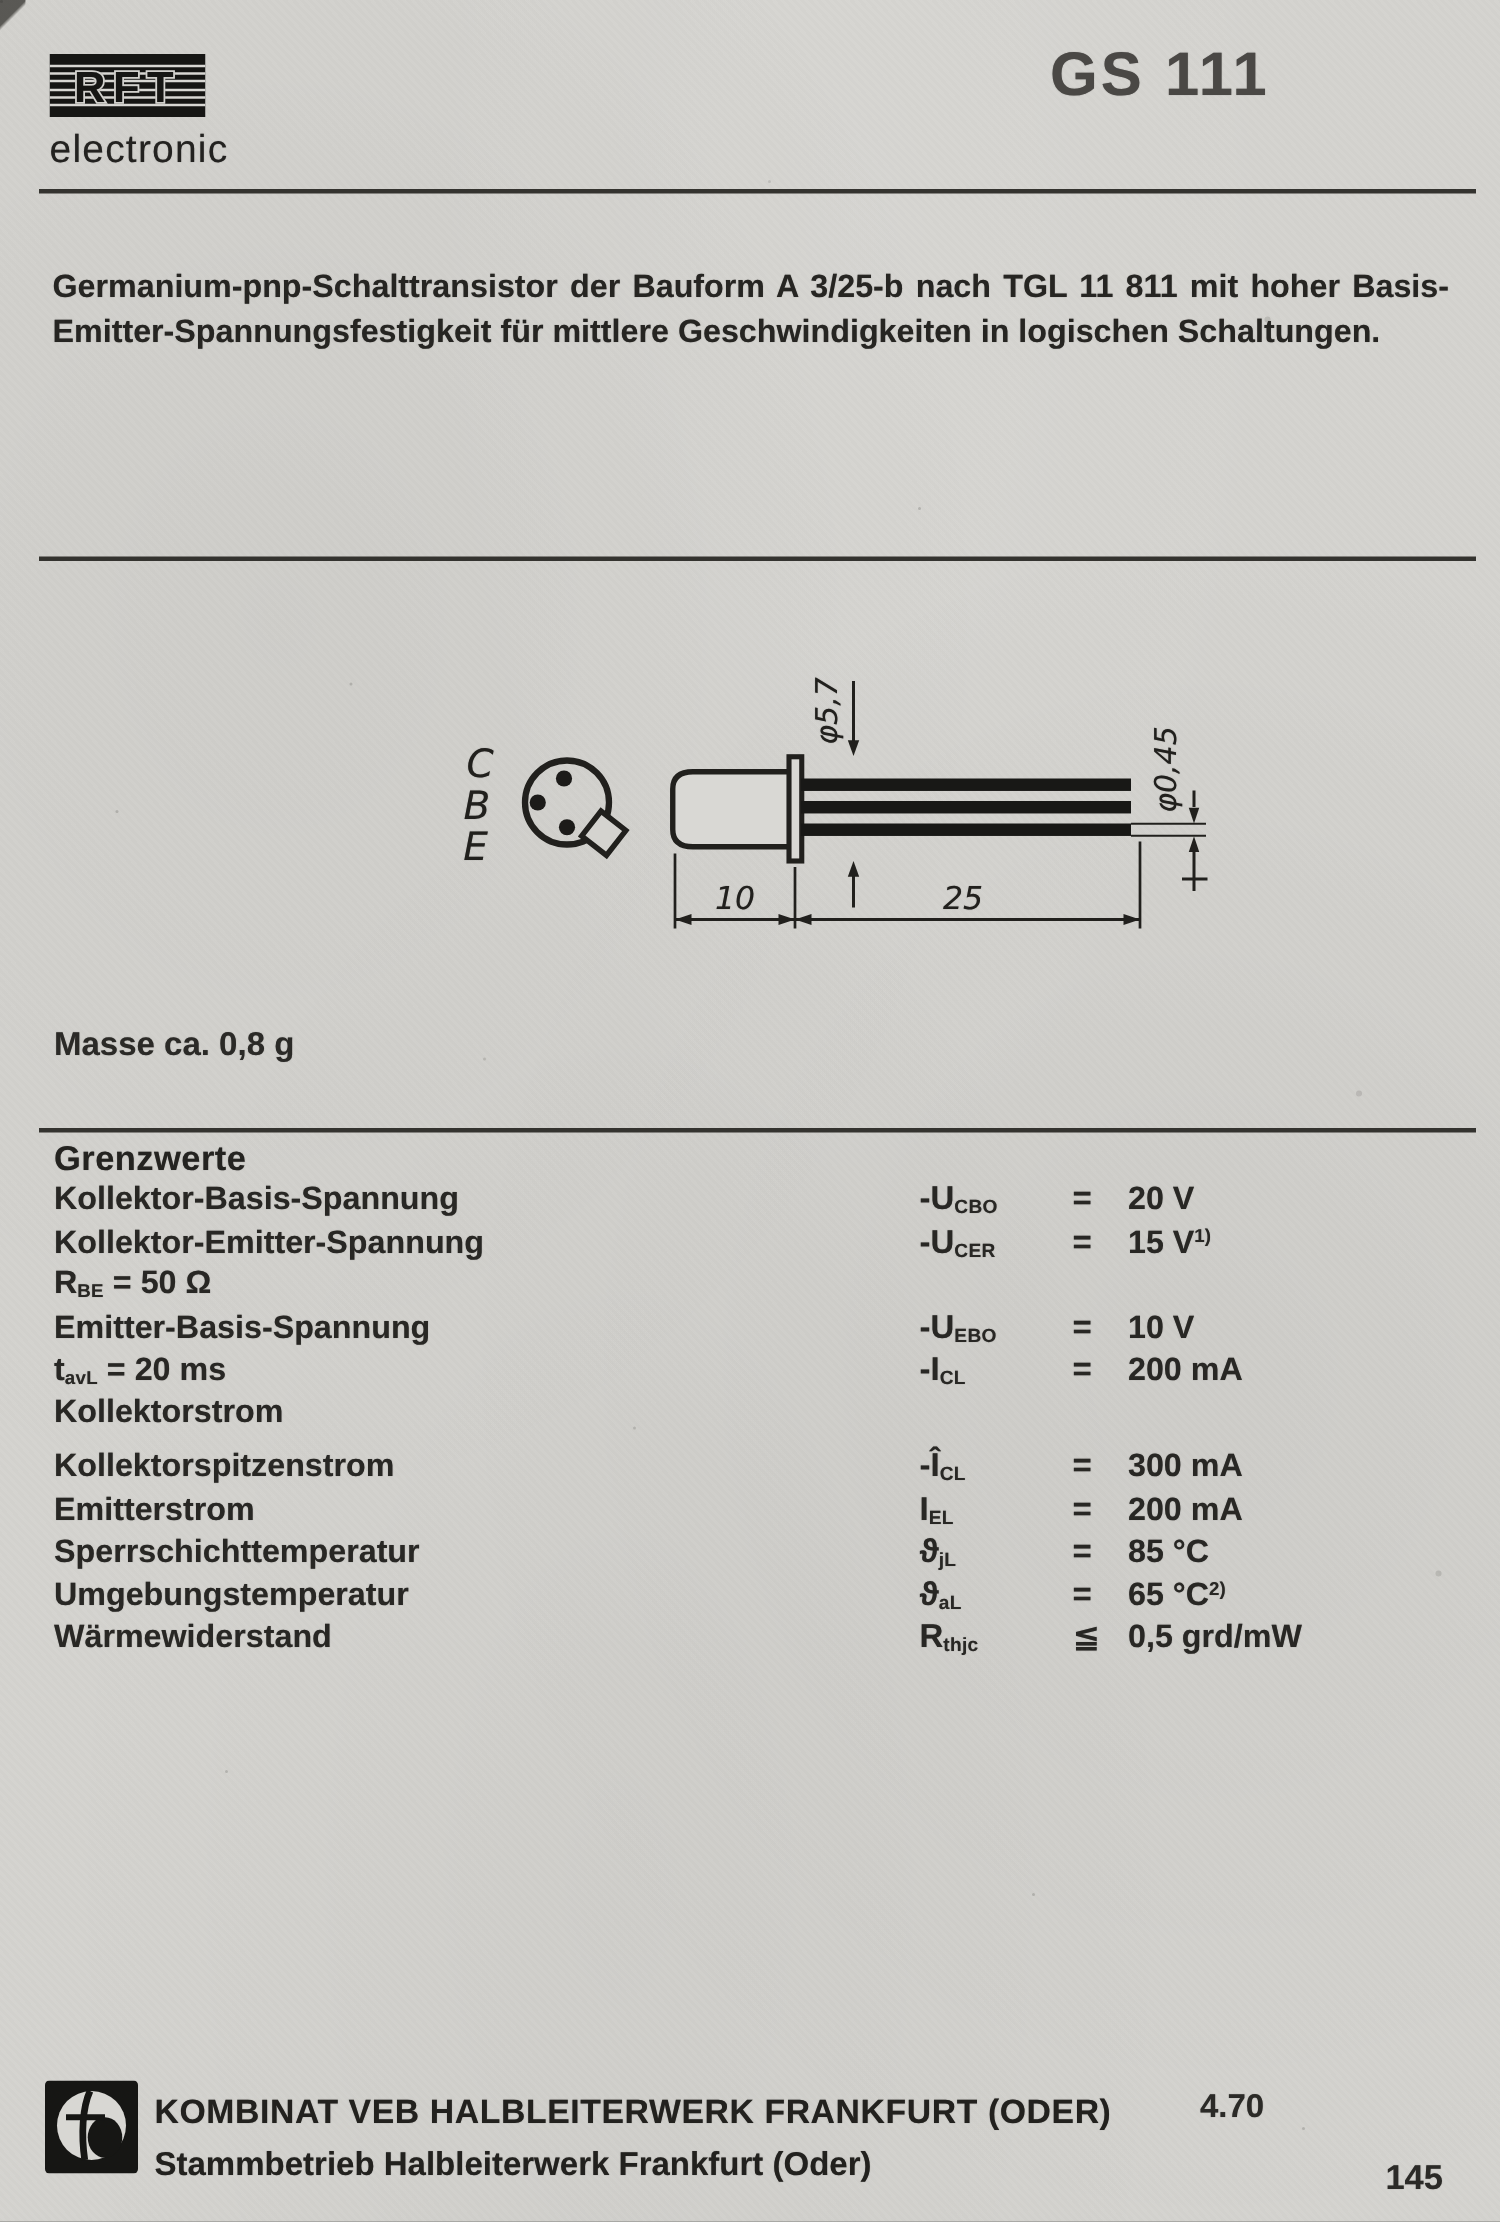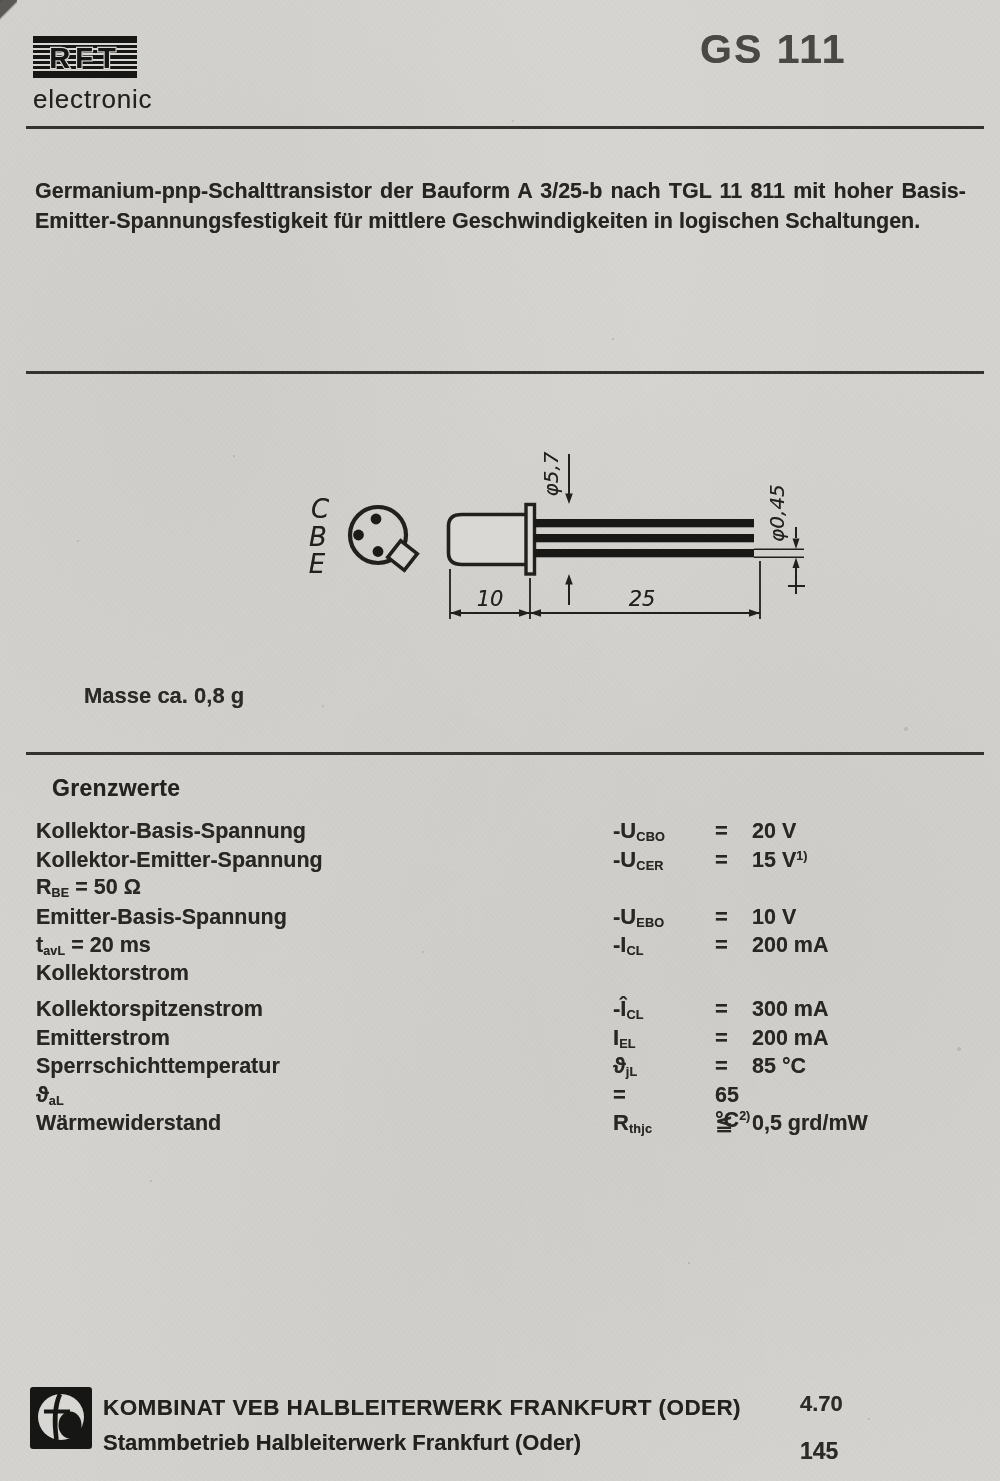--- a/index.html
+++ b/index.html
@@ -39,39 +39,39 @@
 
   .intro{position:absolute;left:35px;top:147px;width:931px;font-size:21.5px;line-height:29.5px;
     font-weight:700;color:#262522;margin-top:30px;}
   .intro .l1{text-align:justify;text-align-last:justify;}
 
   .drawing{position:absolute;left:290px;top:438px;}
   .pin{font-family:"DejaVu Sans","Liberation Sans",sans-serif;font-style:italic;font-size:26px;fill:#21201d;}
   .dim{font-family:"DejaVu Sans","Liberation Sans",sans-serif;font-style:italic;font-size:20px;fill:#21201d;}
   .dim-big{font-size:21px;}
 
-  .mass{position:absolute;left:36px;top:683px;font-size:22px;font-weight:700;margin-left:48px;}
+  .mass{position:absolute;left:36px;top:683px;font-size:22px;font-weight:700;}
 
   .limits{position:absolute;left:36px;top:759px;width:930px;}
-  .limits h2{margin:16px;font-size:23px;font-weight:700;letter-spacing:0.3px;color:#242320;}
+  .limits h2{margin:0;font-size:23px;font-weight:700;letter-spacing:0.3px;color:#242320;}
   #limits-rows{}
   .limit-row{display:grid;grid-template-columns:577px 102px 37px 1fr;align-items:baseline;
     height:28.5px;font-size:21.5px;font-weight:700;color:#282724;}
   .limit-row.gap{margin-top:7px;}
   .limit-row .s{font-size:22px;}
   .limit-row .r{font-size:22px;}
   sub{font-size:0.58em;vertical-align:-0.22em;letter-spacing:0.2px;}
   sup{font-size:0.58em;vertical-align:0.55em;}
 
   .footer-logo{position:absolute;left:30px;top:1387px;}
   .company{position:absolute;left:103px;top:1395px;}
   .company .c1{font-size:22.5px;font-weight:700;letter-spacing:0.4px;color:#22211e;}
   .company .c2{font-size:22px;font-weight:700;margin-top:9px;color:#22211e;}
   .date-code{position:absolute;top:1391px;left:800px;width:162px;text-align:left;font-size:22px;font-weight:700;}
-  .page-number{position:absolute;top:1438px;left:800px;width:162px;font-size:23px;font-weight:700;}
+  .page-number{position:absolute;top:1438px;left:800px;width:162px;text-align:right;font-size:23px;font-weight:700;}
 </style>
 </head>
 <body>
 
 <div class="page">
   <div class="scan-corner"></div>
   <div class="specks"></div>
 
   <svg class="rft-logo" width="104" height="42" viewBox="0 0 104 42">
     <rect width="104" height="42" fill="#161614"></rect>
@@ -203,20 +203,21 @@
           <span class="r">=</span>
           <span class="v">200 mA</span>
         </div>
         <div class="limit-row">
           <span class="l">Sperrschichttemperatur</span>
           <span class="s">ϑ<sub>jL</sub></span>
           <span class="r">=</span>
           <span class="v">85 °C</span>
         </div>
         <div class="limit-row">
+          <span class="l">Umgebungstemperatur</span>
           <span class="s">ϑ<sub>aL</sub></span>
           <span class="r">=</span>
           <span class="v">65 °C<sup>2)</sup></span>
         </div>
         <div class="limit-row">
           <span class="l">Wärmewiderstand</span>
           <span class="s">R<sub>thjc</sub></span>
           <span class="r">≦</span>
           <span class="v">0,5 grd/mW</span>
         </div>

